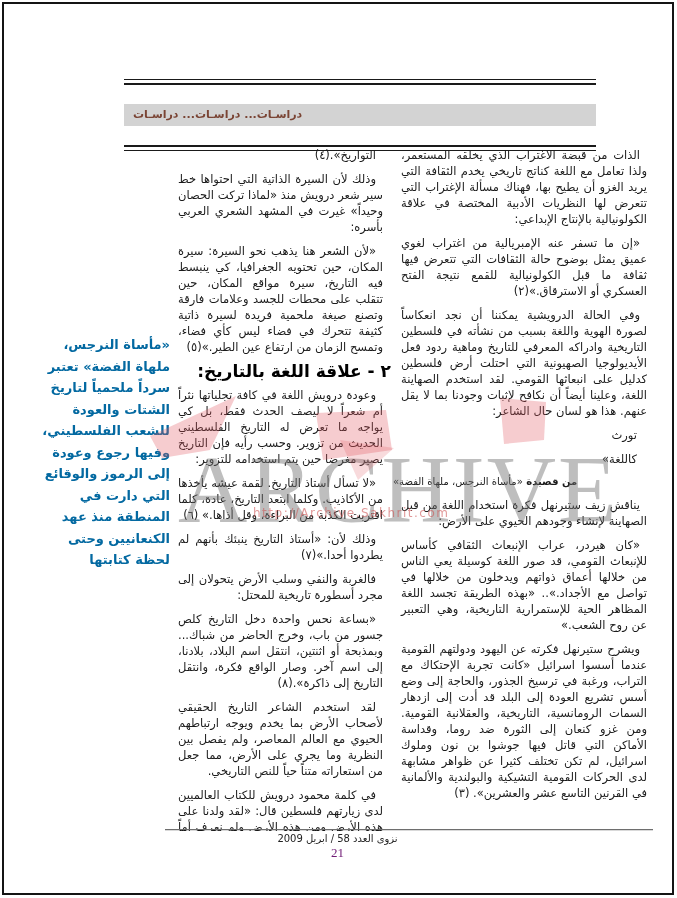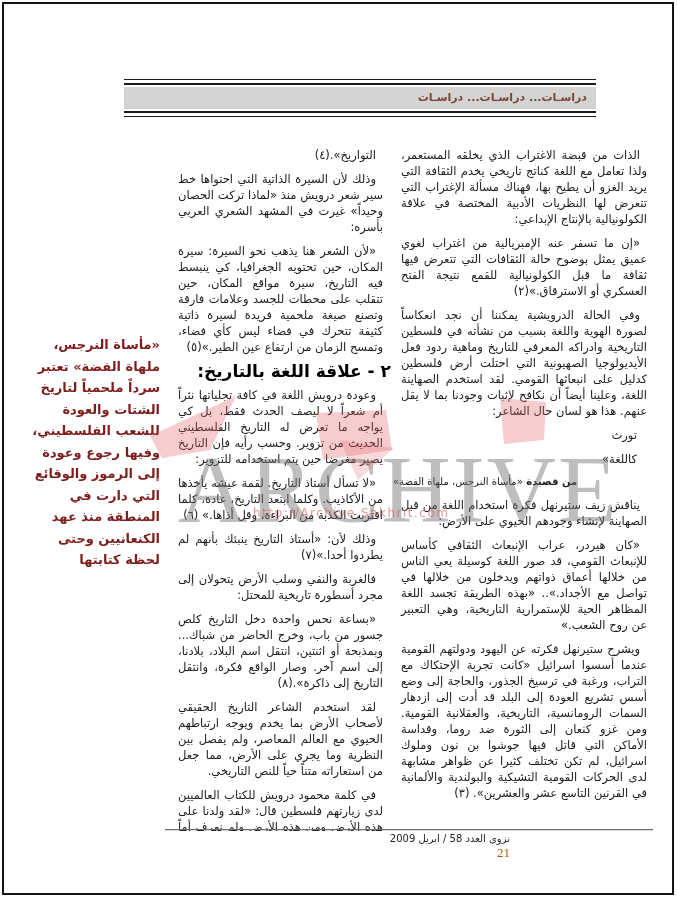--- a/index.html
+++ b/index.html
@@ -13,22 +13,22 @@
   #frame{
     position:absolute;left:2px;top:2px;right:3px;bottom:3px;
     border:2px solid #141414;
     pointer-events:none;
   }
   
   #header{position:absolute;left:124px;top:79px;width:472px;}
   .hrule-top{height:3px;border-top:1px solid #1a1a1a;border-bottom:2px solid #1a1a1a;}
   .hrule-bottom{height:3px;border-top:2px solid #1a1a1a;border-bottom:1px solid #1a1a1a;}
   .hbar{
-    height:22px;margin:2px 0;background:#d3d3d3;
-    direction:rtl;text-align:right;
+    height:22px;margin:19px 0;background:#d3d3d3;
+    direction:rtl;text-align:left;
     font-size:11px;font-weight:bold;color:#7a4434;
     line-height:22px;padding:0 9px;
     letter-spacing:.5px;
   }
   
   .col{
     position:absolute;direction:rtl;text-align:justify;
     font-size:11.5px;line-height:16px;color:#1b1b1b;
     overflow:hidden;
   }
@@ -40,23 +40,23 @@
     font-weight:bold;font-size:17px;text-indent:0;
     margin:6px 0 5px;color:#000;
   }
   .para-attribution{
     font-size:10px;text-align:left;text-indent:0;margin:3px 0 4px;
     line-height:14px;
   }
   .attr-prefix{font-weight:bold;}
   
   #sidebar{
-    position:absolute;left:28px;top:334px;width:132px;
+    position:absolute;left:38px;top:334px;width:132px;
     direction:rtl;text-align:right;
-    font-weight:bold;font-size:13px;line-height:21.5px;color:#7f1d1d;
+    font-weight:bold;font-size:13px;line-height:21.5px;color:#0369a1;
   }
   
   #watermark-text{
     position:absolute;left:178px;top:440px;width:440px;
     font-family:"Liberation Serif","DejaVu Serif",serif;
     font-size:96px;line-height:100px;letter-spacing:2px;
     color:rgba(110,110,110,0.45);
     pointer-events:none;white-space:nowrap;
   }
   #watermark-sails{
@@ -69,26 +69,26 @@
     color:rgba(205,85,85,0.60);
     pointer-events:none;white-space:nowrap;
   }
   
   #footer-rule{
     position:absolute;left:165px;top:829px;width:488px;height:0;
     border-top:1px solid #6e6e6e;box-shadow:0 1px 0 rgba(0,0,0,0.15);
   }
   #footer{
     position:absolute;left:165px;top:833px;width:345px;
-    text-align:right;direction:rtl;
+    text-align:center;direction:rtl;
   }
   #footer-issue{font-size:10px;color:#222;}
   #footer-page{
     font-family:"Liberation Serif","DejaVu Serif",serif;
-    font-size:13px;color:#a16207;margin-top:1px;
+    font-size:13px;color:#701a75;margin-top:1px;
   }
 </style>
 </head>
 <body>
 
 <div id="page">
   <div id="frame"></div>
 
   <div id="header">
     <div class="hrule-top"></div>

